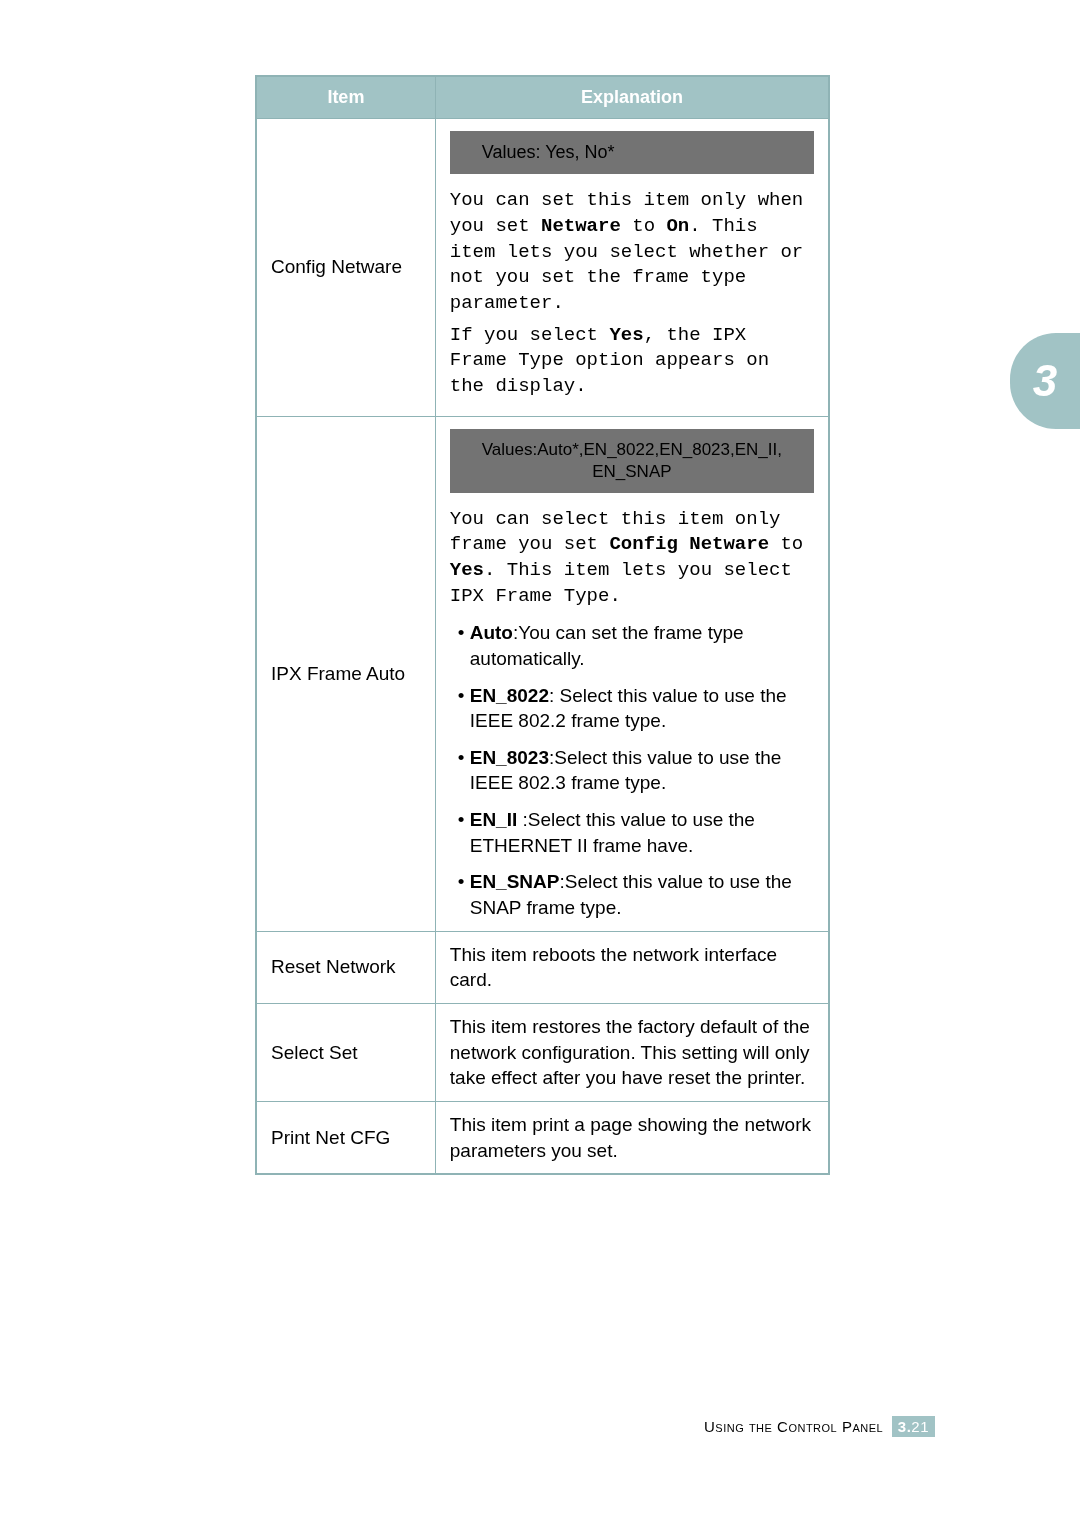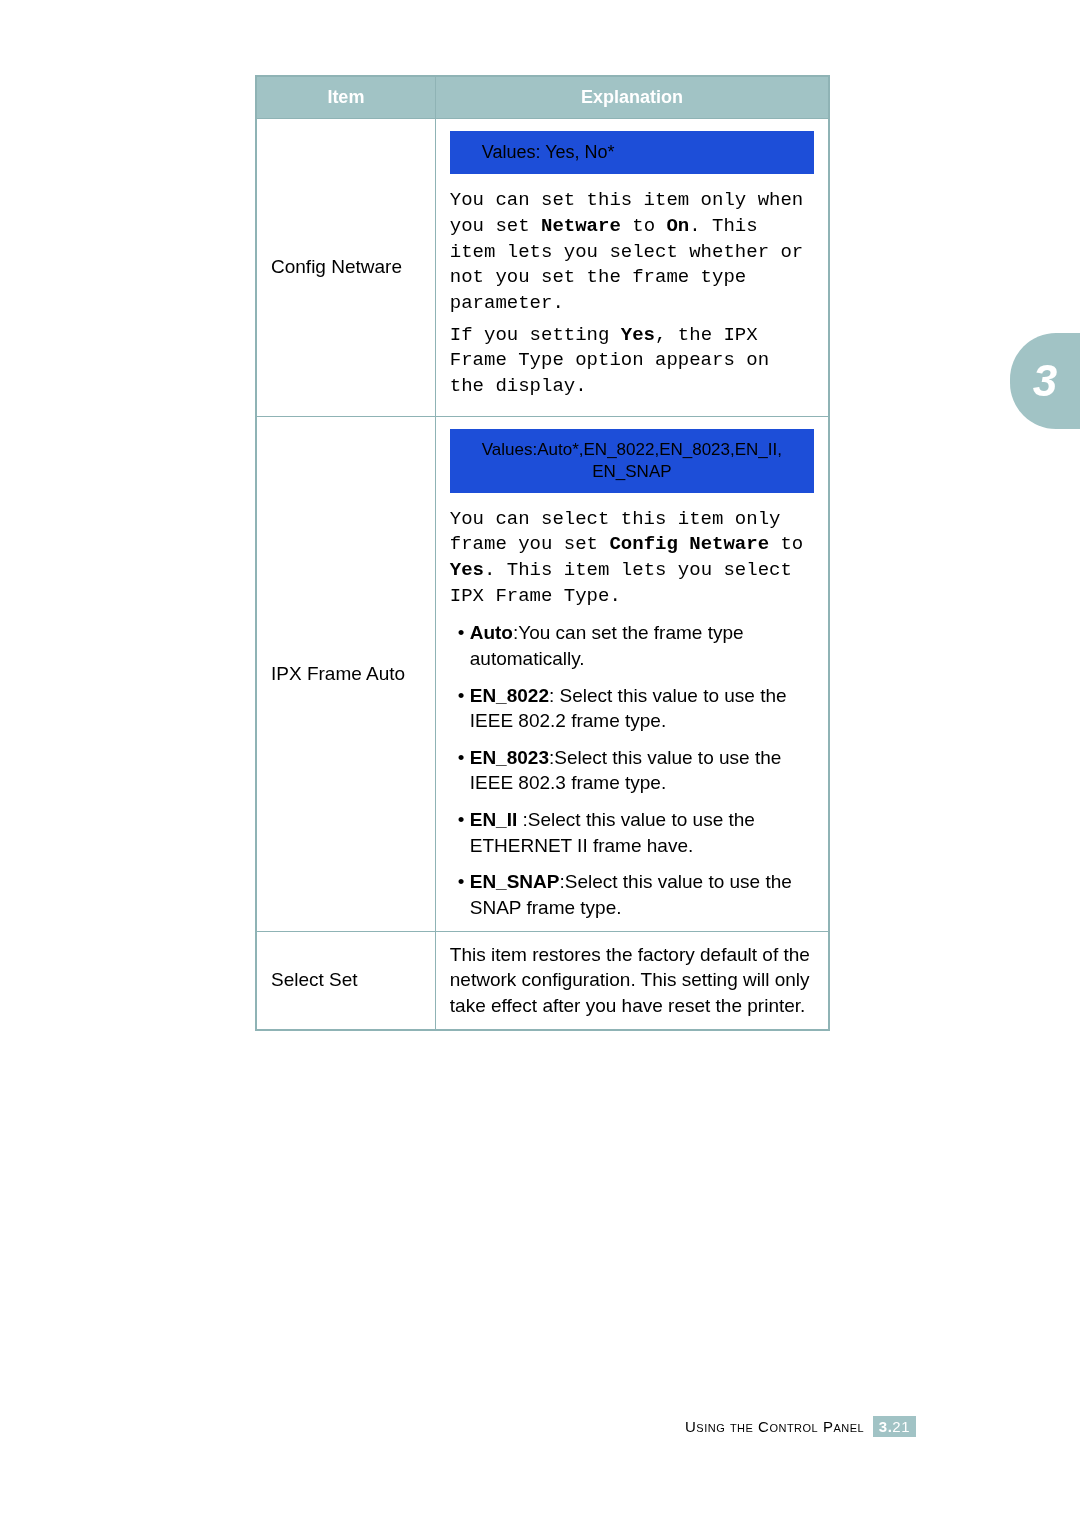--- a/index.html
+++ b/index.html
@@ -37,21 +37,21 @@
     padding: 10px 14px;
     font-size: 19px;
     line-height: 1.35;
     color: #000;
   }
   table.main td.item-col {
     width: 185px;
     vertical-align: middle;
   }
   .value-box {
-    background: #1d4ed8;
+    background: #737373;
     padding: 10px 32px;
     margin: 2px 0 14px 0;
     font-size: 18px;
     line-height: 1.3;
   }
   .value-box.small { font-size: 17px; text-align: center; }
   .para { margin-bottom: 6px; font-family: Liberation Mono, monospace; }
   .bullets { margin-top: 8px; }
   .bullets div { text-indent: -12px; padding-left: 20px; margin-top: 11px; }
   .side-tab {
@@ -66,21 +66,21 @@
     color: #ffffff;
     font-style: italic;
     font-weight: bold;
     font-size: 44px;
     text-align: center;
     line-height: 96px;
     font-family: Verdana, sans-serif;
   }
   .footer {
     position: absolute;
-    right: 164px;
+    right: 145px;
     bottom: 88px;
     font-size: 15px;
     font-variant: small-caps;
     letter-spacing: 0.5px;
   }
   .footer .box {
     background: #a1c3c5;
     color: #fff;
     padding: 2px 6px;
     margin-left: 4px;
@@ -102,21 +102,21 @@
     <tbody>
 
       <tr>
         <td class="item-col">Config Netware</td>
         <td>
           <div class="value-box">Values: Yes, No*</div>
           <div class="para">
             <span>You can set this item only when you set </span><b>Netware</b><span> to </span><b>On</b><span>. This item lets you select whether or not you set the frame type parameter.</span>
           </div>
           <div class="para">
-            <span>If you setting </span><b>Yes</b><span>, the IPX Frame Type option appears on the display.</span>
+            <span>If you select </span><b>Yes</b><span>, the IPX Frame Type option appears on the display.</span>
           </div>
         </td>
       </tr>
 
       <tr>
         <td class="item-col">IPX Frame Auto</td>
         <td>
           <div class="value-box small">Values:Auto*,EN_8022,EN_8023,EN_II, EN_SNAP</div>
           <div class="para">
             <span>You can select this item only frame you set </span><b>Config Netware</b><span> to </span><b>Yes</b><span>. This item lets you select IPX Frame Type.</span>
@@ -124,26 +124,34 @@
           <div class="bullets">
             <div><span>• </span><b>Auto</b><span>:You can set the frame type automatically.</span></div>
             <div><span>• </span><b>EN_8022</b><span>: Select this value to use the IEEE 802.2 frame type.</span></div>
             <div><span>• </span><b>EN_8023</b><span>:Select this value to use the IEEE 802.3 frame type.</span></div>
             <div><span>• </span><b>EN_II</b><span> :Select this value to use the ETHERNET II frame have.</span></div>
             <div><span>• </span><b>EN_SNAP</b><span>:Select this value to use the SNAP frame type.</span></div>
           </div>
         </td>
       </tr>
 
+      <tr>
+        <td class="item-col">Reset Network</td>
+        <td>This item reboots the network interface card.</td>
+      </tr>
 
       <tr>
         <td class="item-col">Select Set</td>
         <td>This item restores the factory default of the network configuration. This setting will only take effect after you have reset the printer.</td>
       </tr>
 
+      <tr>
+        <td class="item-col">Print Net CFG</td>
+        <td>This item print a page showing the network parameters you set.</td>
+      </tr>
 
     </tbody>
   </table>
 
   <div class="side-tab">3</div>
 
   <div class="footer">
     <span>Using the Control Panel</span>
     <span class="box"><b>3.</b><span class="pg">21</span></span>
   </div>

